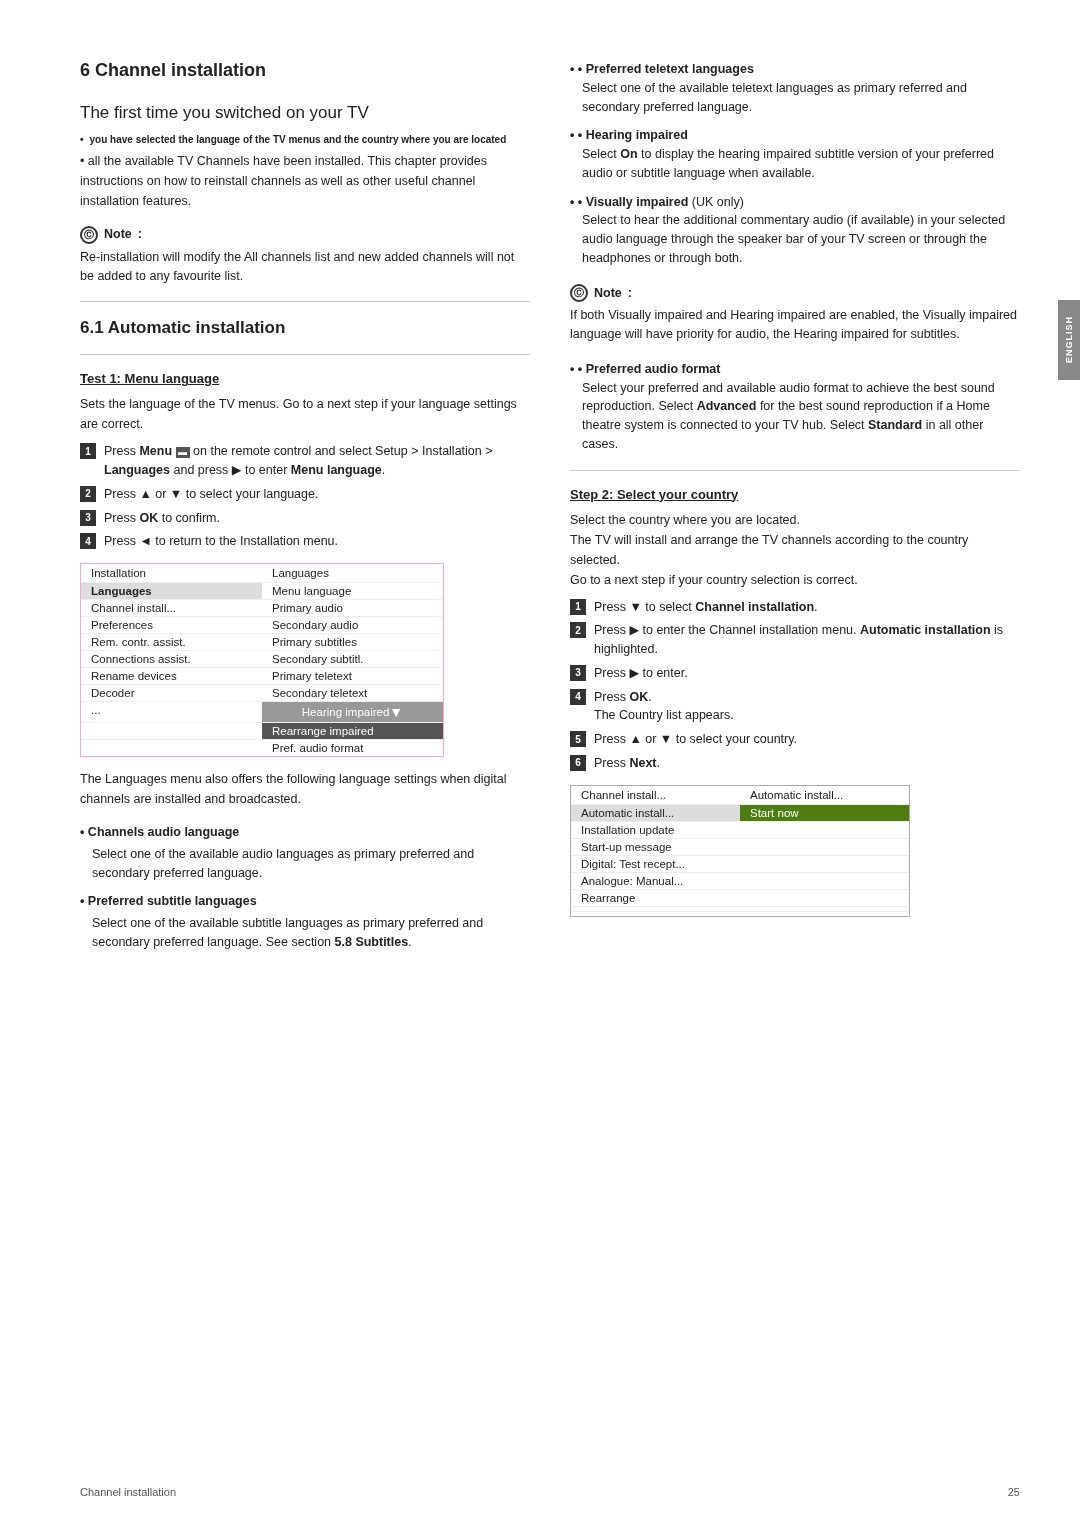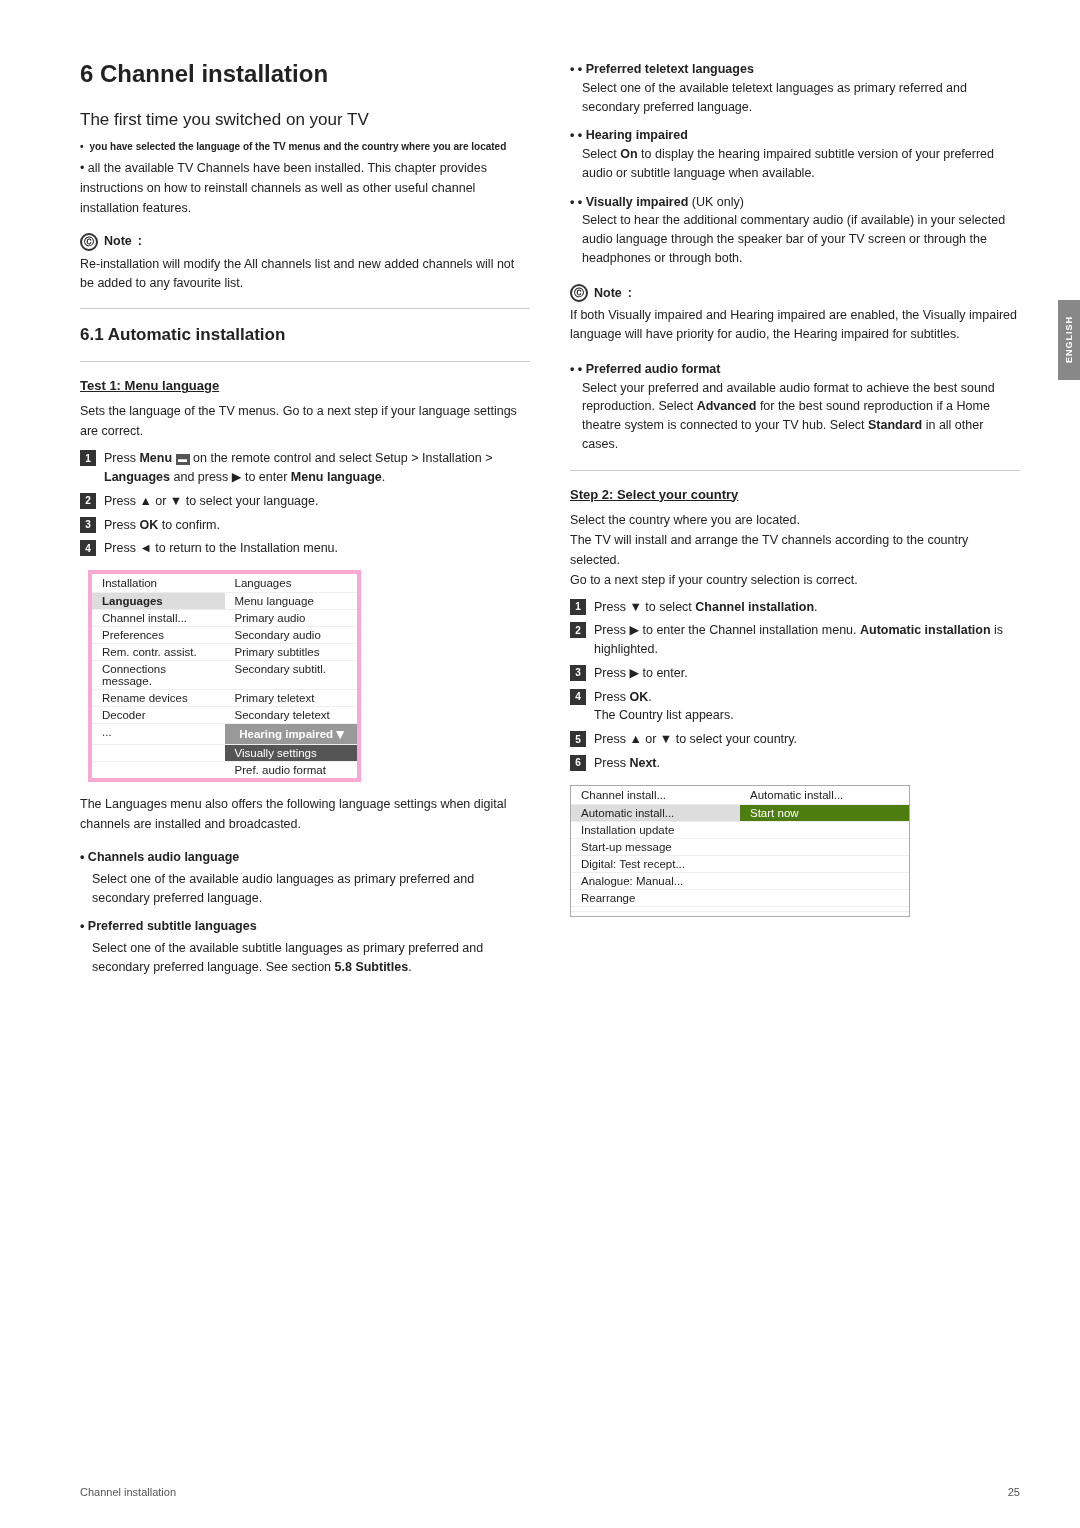--- a/index.html
+++ b/index.html
@@ -55,21 +55,21 @@
       max-width: 460px;
     }
 
     .right-col {
       flex: 1;
       max-width: 460px;
     }
 
     
     .chapter-heading {
-      font-size: 24px;
+      font-size: 18px;
       font-weight: bold;
       margin-bottom: 20px;
       padding-bottom: 4px;
     }
 
     .intro-text {
       font-size: 17px;
       line-height: 1.6;
       margin-bottom: 6px;
     }
@@ -174,24 +174,24 @@
       font-weight: bold;
       display: flex;
       align-items: center;
       justify-content: center;
       flex-shrink: 0;
       margin-top: 1px;
     }
 
     
     .menu-table {
-      border: 4px solid #f9a8d4;
+      border: 1px solid #f9a8d4;
       font-size: 11.5px;
-      margin: 12px 8px;
-      width: 273px;
+      margin: 12px 0;
+      width: 364px;
     }
 
     .menu-table-header {
       display: flex;
       background: #fff;
     }
 
     .menu-col-header {
       padding: 3px 10px;
       font-weight: normal;
@@ -385,41 +385,41 @@
         </div>
         <div class="menu-row">
           <div class="menu-cell">Preferences</div>
           <div class="menu-cell">Secondary audio</div>
         </div>
         <div class="menu-row">
           <div class="menu-cell">Rem. contr. assist.</div>
           <div class="menu-cell">Primary subtitles</div>
         </div>
         <div class="menu-row">
-          <div class="menu-cell">Connections message.</div>
+          <div class="menu-cell">Connections assist.</div>
           <div class="menu-cell">Secondary subtitl.</div>
         </div>
         <div class="menu-row">
           <div class="menu-cell">Rename devices</div>
           <div class="menu-cell">Primary teletext</div>
         </div>
         <div class="menu-row">
           <div class="menu-cell">Decoder</div>
           <div class="menu-cell">Secondary teletext</div>
         </div>
         <div class="menu-row">
           <div class="menu-cell">...</div>
-          <div class="menu-cell highlighted-right" style="display:flex; align-items:center; justify-content:flex-end;font-weight:bold;">
+          <div class="menu-cell highlighted-right" style="display:flex; align-items:center; justify-content:center;">
             <span>Hearing impaired</span>
             <span style="font-size:14px;">▼</span>
           </div>
         </div>
         <div class="menu-row">
           <div class="menu-cell"></div>
-          <div class="menu-cell selected-right">Visually settings</div>
+          <div class="menu-cell selected-right">Rearrange impaired</div>
         </div>
         <div class="menu-row">
           <div class="menu-cell"></div>
           <div class="menu-cell">Pref. audio format</div>
         </div>
       </div>
 
       <p class="section-intro">The Languages menu also offers the following language settings when digital channels are installed and broadcasted.</p>
 
       <div class="lang-bullet">

